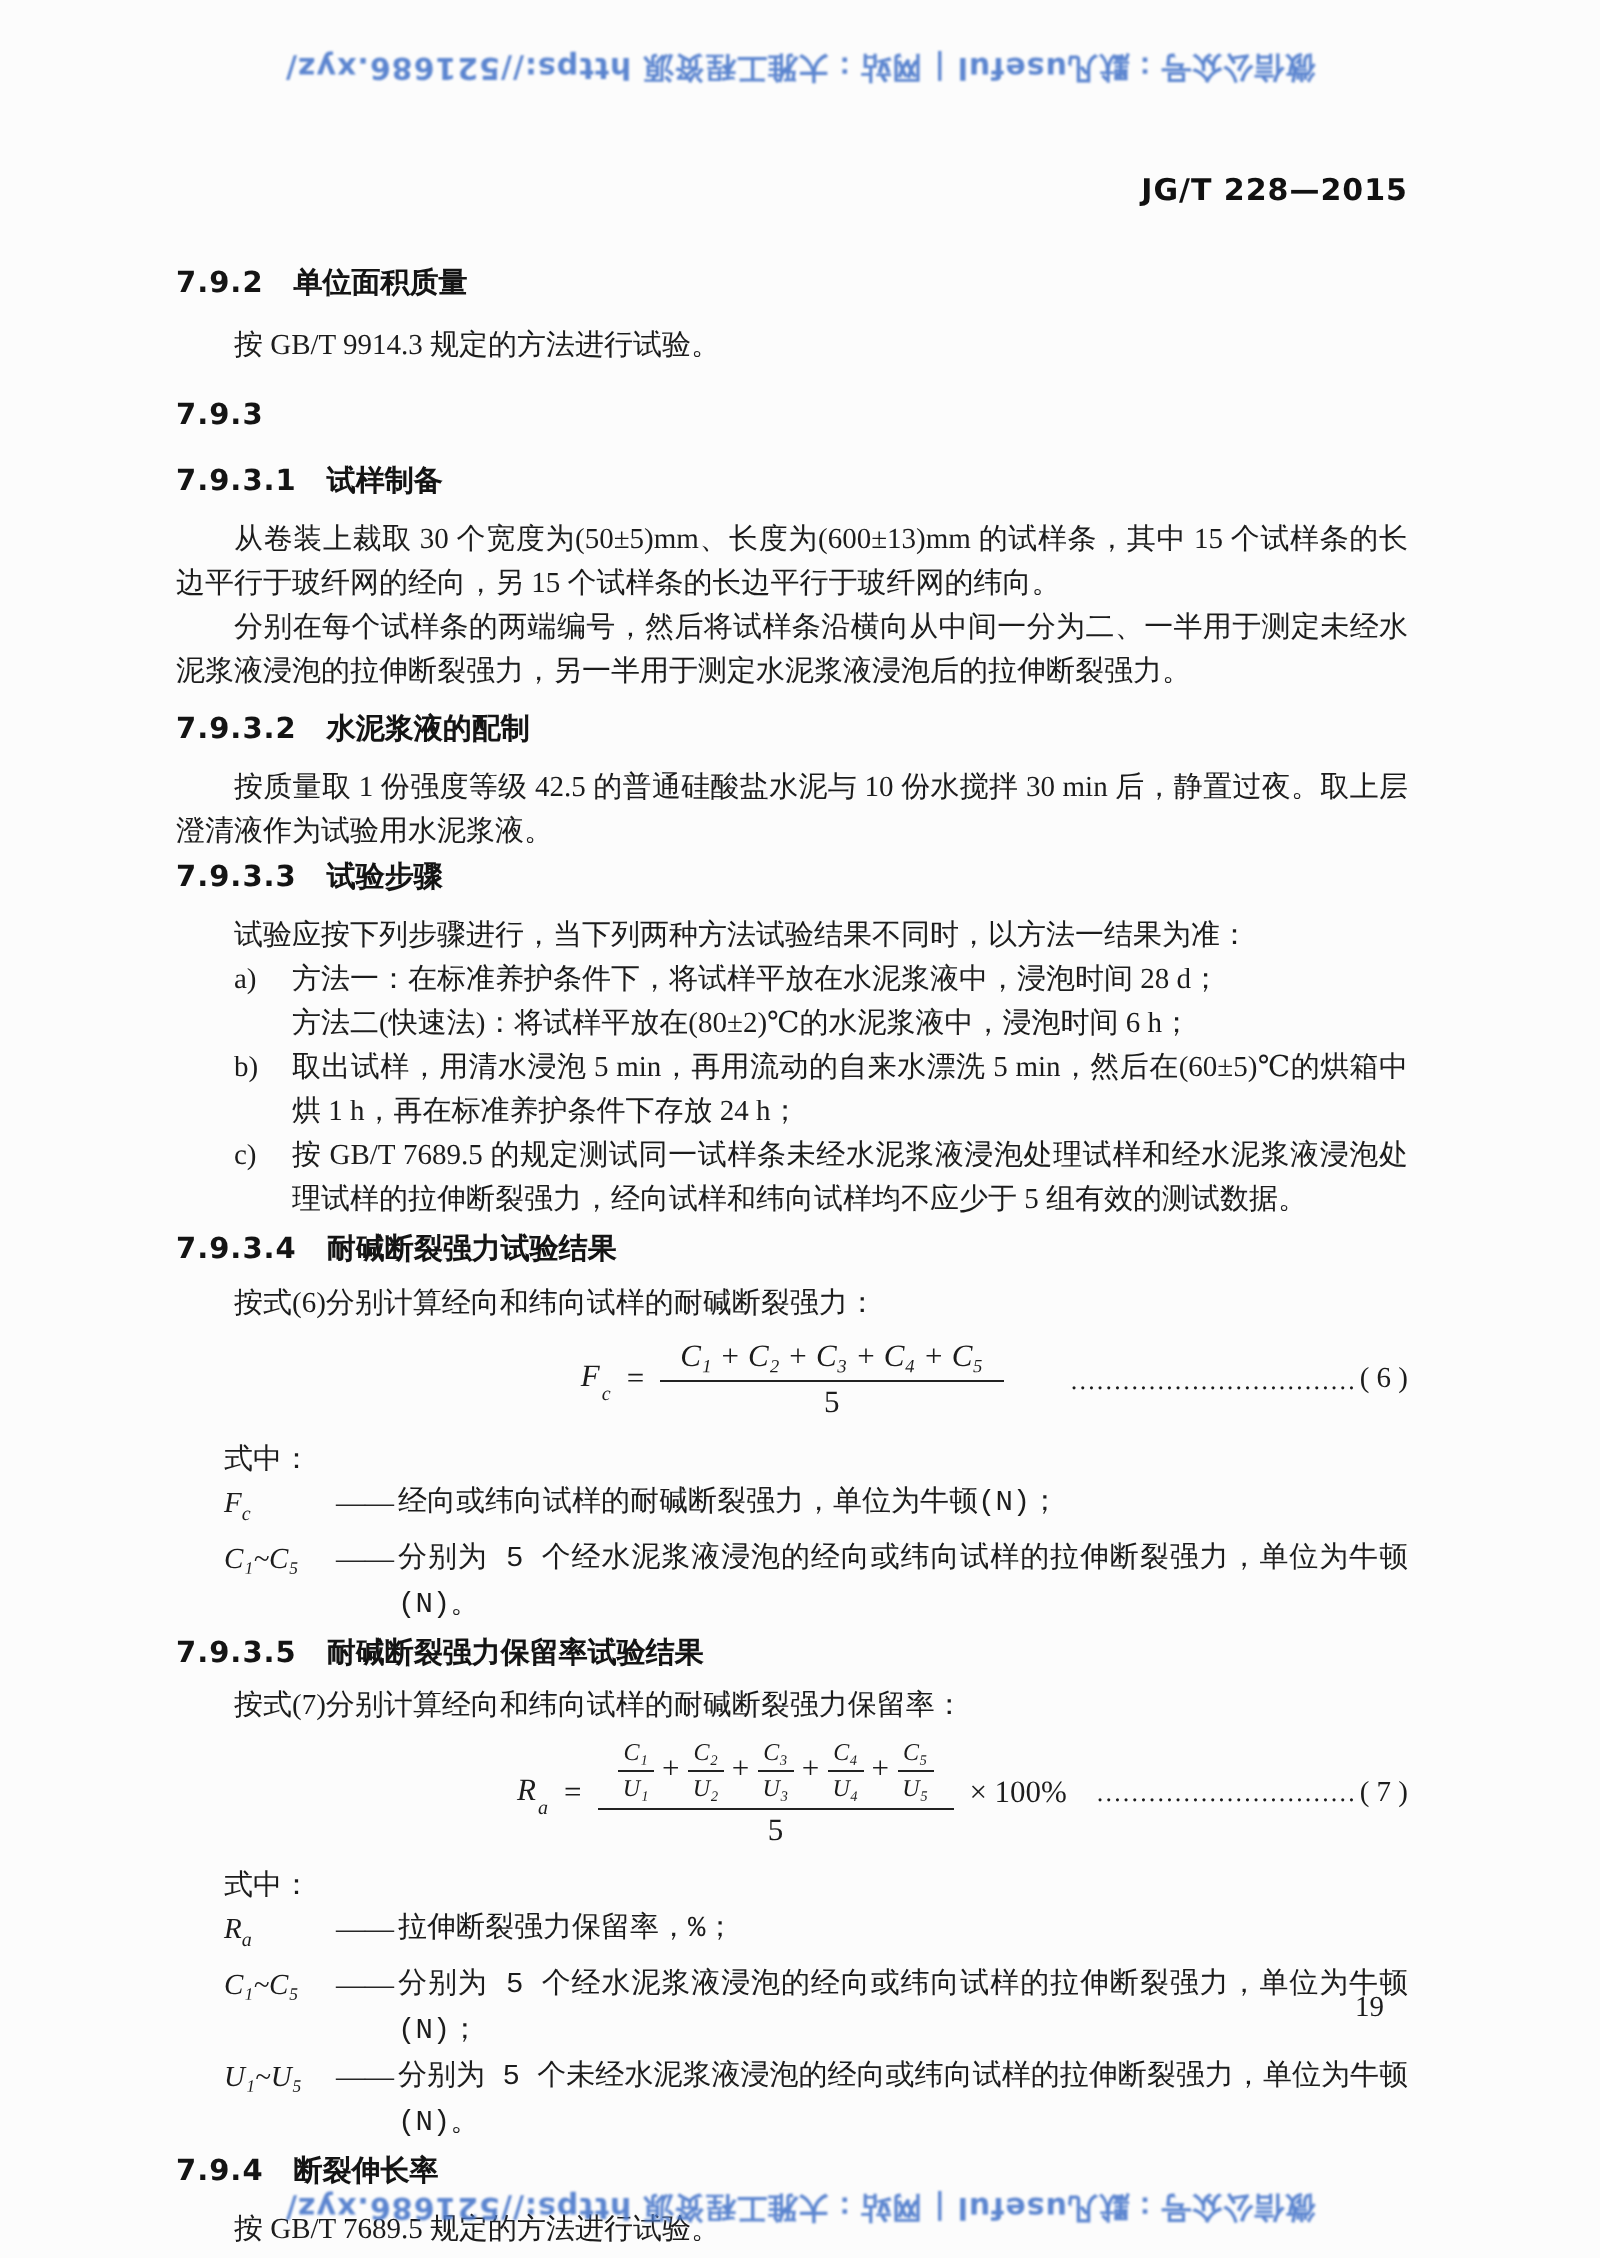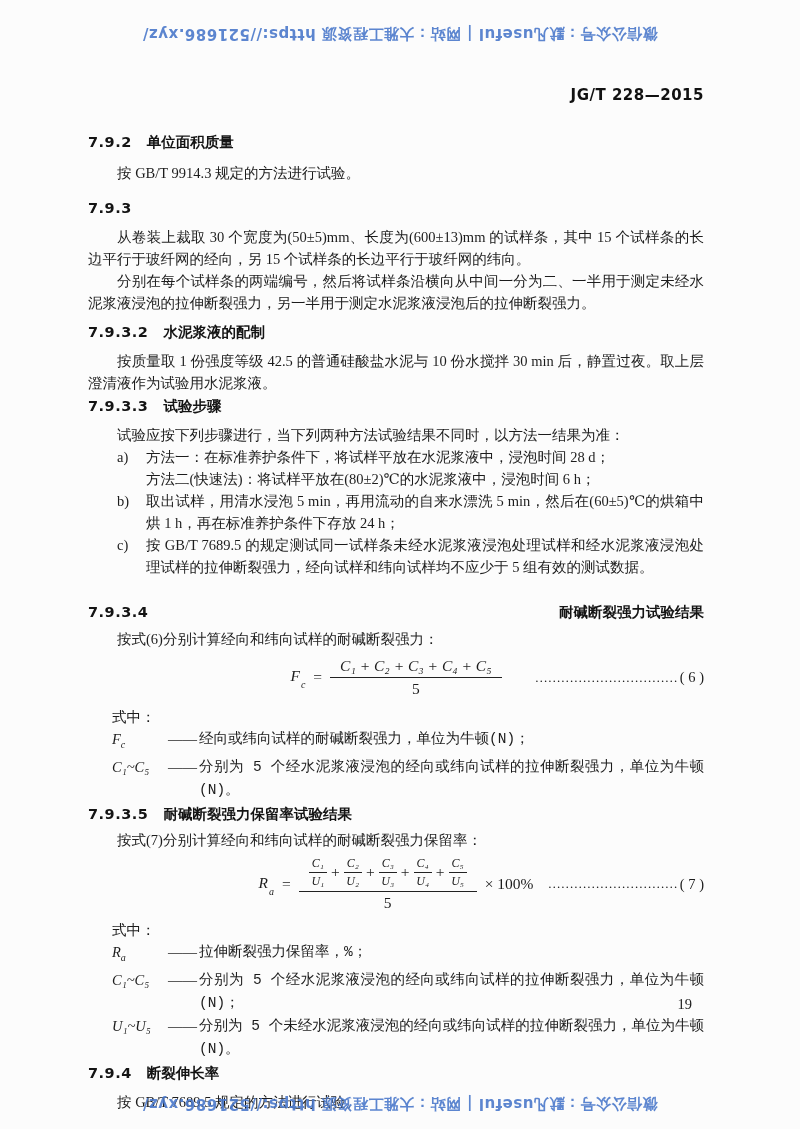--- a/index.html
+++ b/index.html
@@ -26,21 +26,21 @@
   }
   .h {
     display:flex; align-items:baseline;
     font-family:"DejaVu Sans","Liberation Sans",sans-serif;
     font-weight:bold; font-size:14.5px; line-height:20px; color:#141414;
   }
   .hnum { margin-right:15px; letter-spacing:0.5px; }
   .body { font-size:14.5px; line-height:22px; text-align:justify; margin:0; }
   .indent { text-indent:2em; }
   .m10 { margin-top:10px; } .m14 { margin-top:14px;text-align:right; } .m13 { margin-top:13px; }
-  .m8 { margin-top:8px; } .m11 { margin-top:2px; } .m7 { margin-top:24px;justify-content:space-between; }
+  .m8 { margin-top:8px; } .m11 { margin-top:2px; } .m7 { margin-top:4px; }
   .m6 { margin-top:6px; } .m5 { margin-top:5px; } .m2 { margin-top:2px; }
   .step { display:flex; margin-left:29px; }
   .step-label { width:29px; flex:none; }
   .step-body { flex:1; }
   .where { margin-left:24px; }
   .def { display:flex; margin-left:24px; font-size:14.5px; line-height:23px; }
   .def-sym { width:56px; flex:none; font-style:italic; }
   .def-sym sub, .vsub { font-size:10px; font-style:italic; }
   .def-dash { flex:none; margin-right:2px; }
   .def-text { flex:1; text-align:justify;font-family:Liberation Mono, monospace; }
@@ -84,20 +84,24 @@
     <div class="h">
       <span class="hnum">7.9.2</span>
       <span>单位面积质量</span>
     </div>
     <p class="body indent m10">按 GB/T 9914.3 规定的方法进行试验。</p>
 
     <div class="h m14">
       <span class="hnum">7.9.3</span>
     </div>
 
+    <div class="h m13">
+      <span class="hnum">7.9.3.1</span>
+      <span>试样制备</span>
+    </div>
     <p class="body indent m8">从卷装上裁取 30 个宽度为(50±5)mm、长度为(600±13)mm 的试样条，其中 15 个试样条的长边平行于玻纤网的经向，另 15 个试样条的长边平行于玻纤网的纬向。</p>
     <p class="body indent">分别在每个试样条的两端编号，然后将试样条沿横向从中间一分为二、一半用于测定未经水泥浆液浸泡的拉伸断裂强力，另一半用于测定水泥浆液浸泡后的拉伸断裂强力。</p>
 
     <div class="h m8">
       <span class="hnum">7.9.3.2</span>
       <span>水泥浆液的配制</span>
     </div>
     <p class="body indent m8">按质量取 1 份强度等级 42.5 的普通硅酸盐水泥与 10 份水搅拌 30 min 后，静置过夜。取上层澄清液作为试验用水泥浆液。</p>
 
     <div class="h m11">

